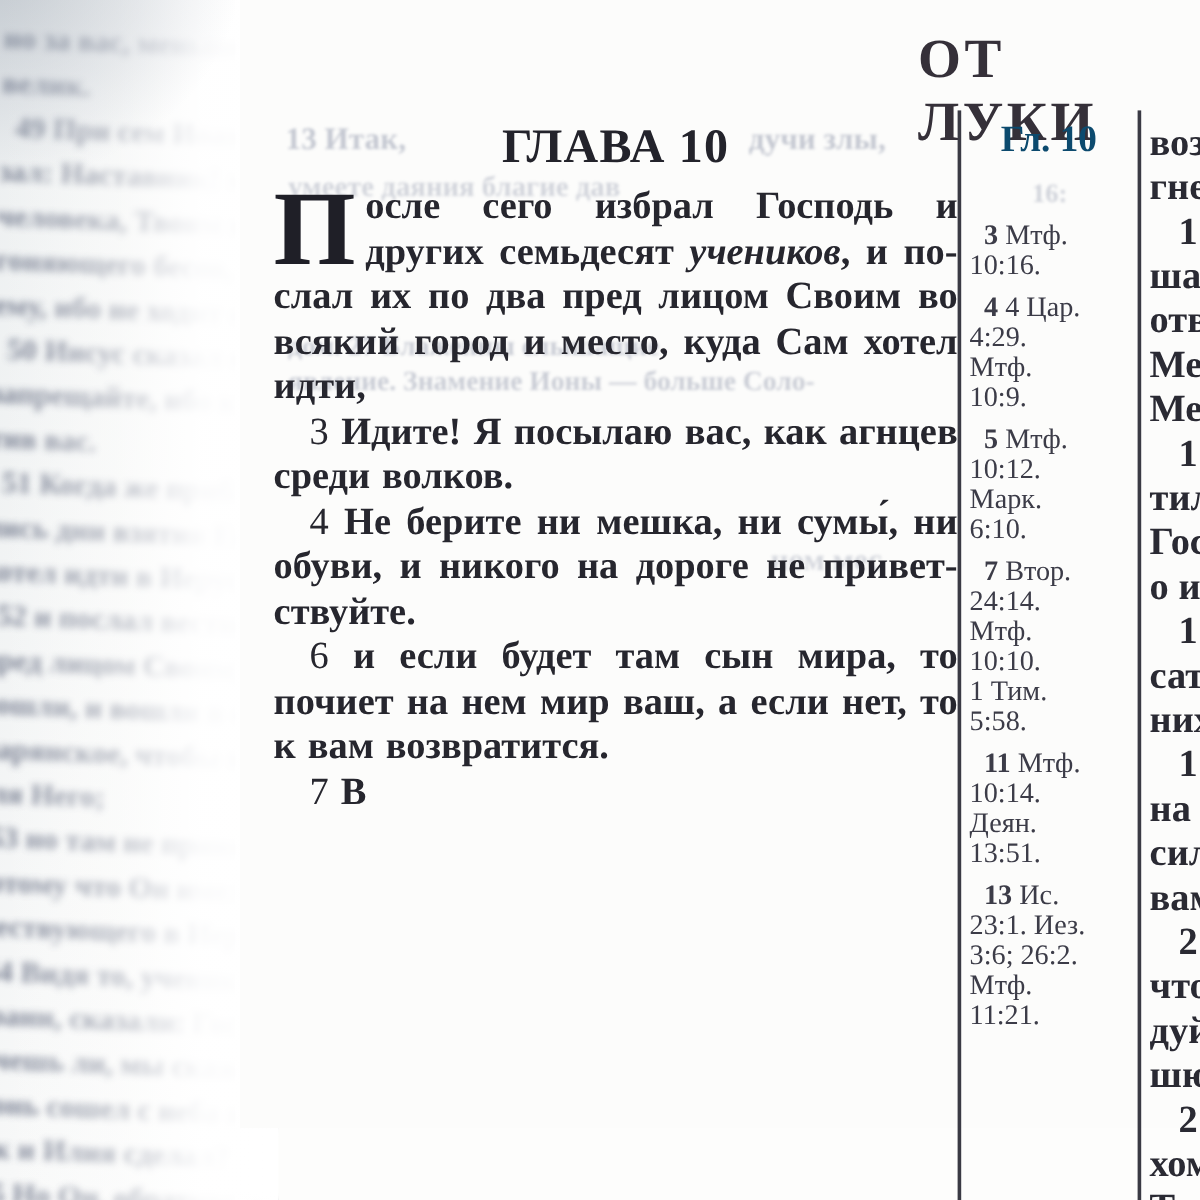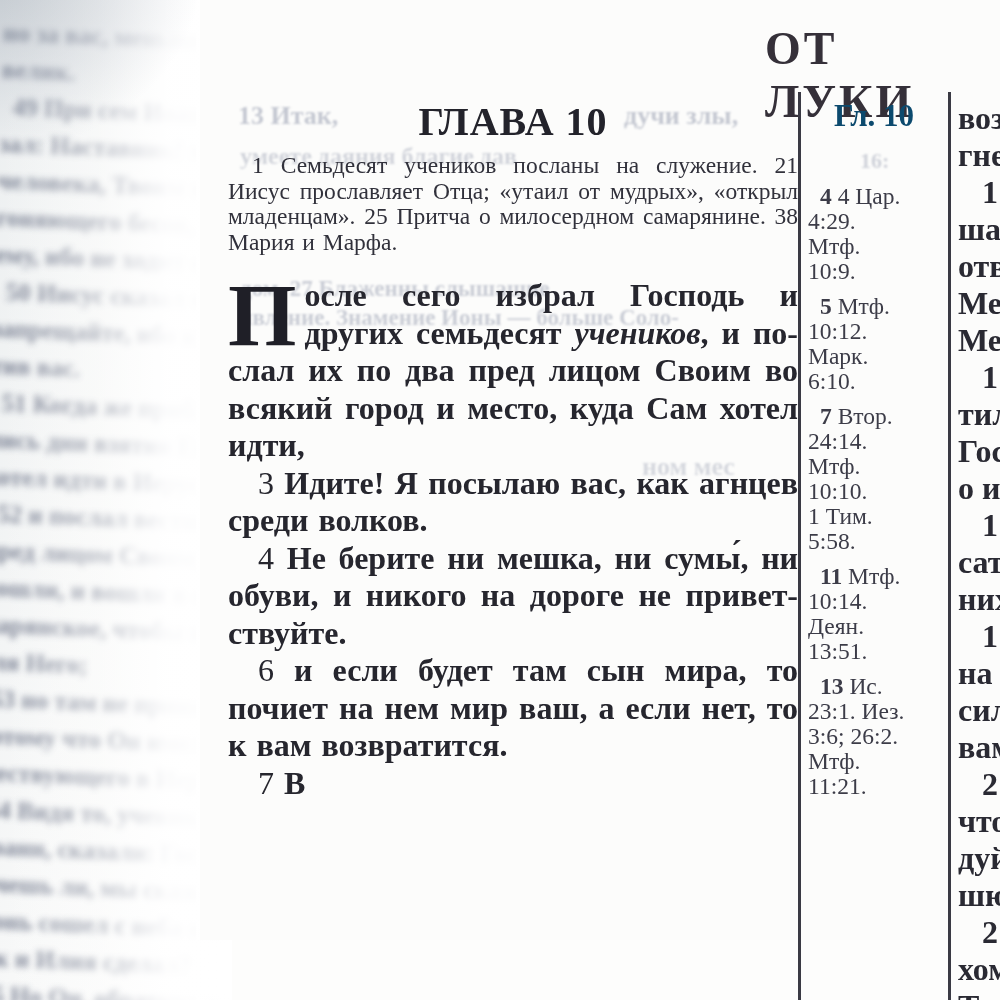--- a/index.html
+++ b/index.html
@@ -110,38 +110,39 @@
     <div class="ghost g1">13 Итак,</div>
     <div class="ghost g2">дучи злы,</div>
     <div class="ghost g3">умеете даяния благие дав</div>
     <div class="ghost g4">дом. 27 Блаженны слышащие</div>
     <div class="ghost g5">явление. Знамение Ионы — больше Соло-</div>
     <div class="ghost g6">ном мес</div>
     <div class="ghost g7">16:</div>
 
     <div class="main-col">
       <h2 class="chapter-title">ГЛАВА 10</h2>
-      <p class="summary">1 Семьдесят учеников посланы на слу­же­ние. 21 Иисус прославляет Отца; «ута­ил от мудрых», «открыл младенцам». 25 Притча о милосердном самарянине. 38 Мария и Марфа.</p>
 
       <p class="verse v1"><span class="dropcap">П</span><span>осле сего избрал Господь и других семьдесят </span><span class="it">учеников</span><span>, и по­слал их по два пред лицом Сво­им во всякий город и место, куда Сам хотел идти,</span></p>
 
 
       <p class="verse"><span class="vnum">3</span> <span class="speech">Идите! Я по­сы­лаю вас, как агнцев среди волков.</span></p>
 
       <p class="verse"><span class="vnum">4</span> <span class="speech">Не берите ни мешка, ни сумы́, ни обуви, и никого на дороге не при­вет­ствуй­те.</span></p>
 
 
       <p class="verse"><span class="vnum">6</span> <span class="speech">и если будет там сын ми­ра, то почиет на нем мир ваш, а если нет, то к вам воз­вра­тит­ся.</span></p>
 
       <p class="verse"><span class="vnum">7</span> <span class="speech">В</span></p>
     </div>
 
     <div class="ref-col">
       <div class="ref-head">Гл. 10</div>
 
+      <div class="ref-entry"><span class="ref-num">3</span><span class="ref-body"> Мтф.
+10:16.</span></div>
       <div class="ref-entry"><span class="ref-num">4</span><span class="ref-body"> 4 Цар.
 4:29.
 Мтф.
 10:9.</span></div>
       <div class="ref-entry"><span class="ref-num">5</span><span class="ref-body"> Мтф.
 10:12.
 Марк.
 6:10.</span></div>
       <div class="ref-entry"><span class="ref-num">7</span><span class="ref-body"> Втор.
 24:14.

